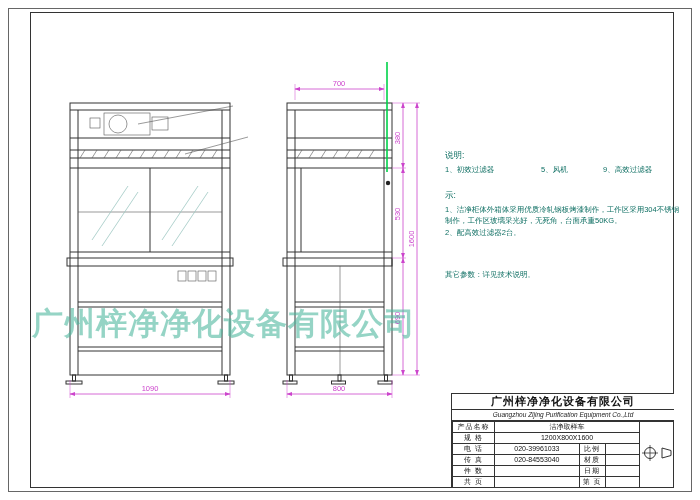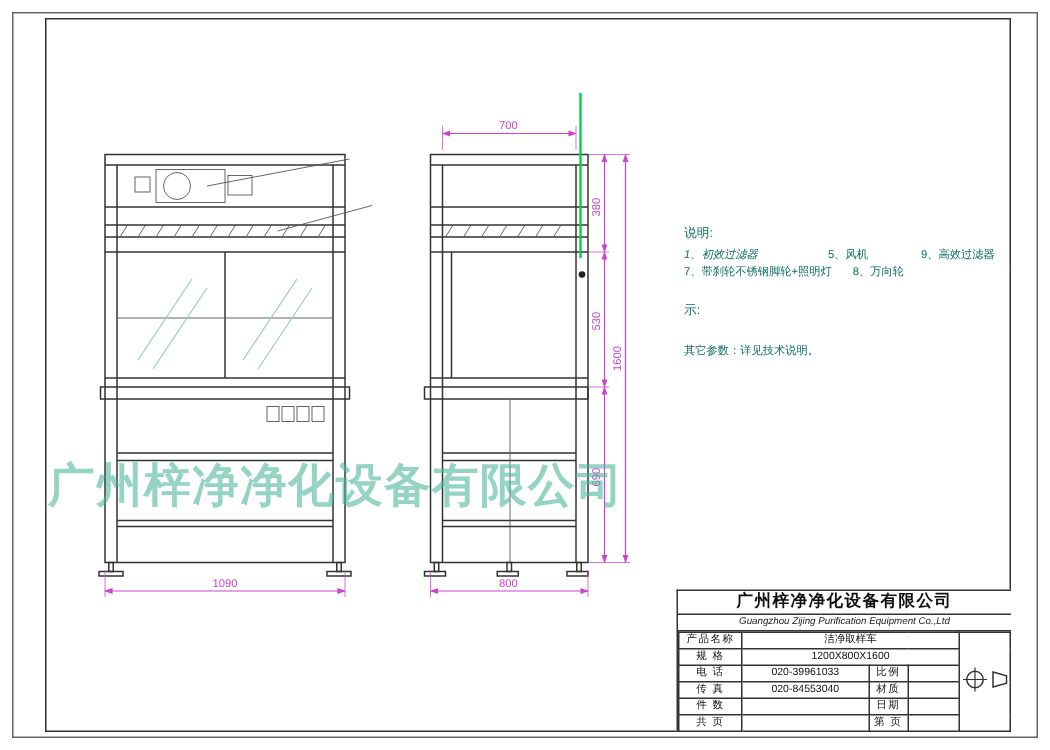--- a/index.html
+++ b/index.html
@@ -9,30 +9,30 @@
   .frame-inner{position:absolute;left:30px;top:12px;right:26px;bottom:12px;border:1.5px solid #333;}
   svg.cad{position:absolute;left:0;top:0;z-index:2;}
   .ln{stroke:#333;stroke-width:1;fill:none;}
   .thin{stroke:#555;stroke-width:.6;fill:none;}
   .glass{stroke:#9dc8c2;stroke-width:.8;fill:none;}
   .dim{stroke:#cc44cc;stroke-width:.8;fill:none;}
   .ext{stroke:#cc44cc;stroke-width:.5;fill:none;}
   .dimt{fill:#cc44cc;font-size:7.5px;text-anchor:middle;font-family:"Liberation Sans",sans-serif;}
   .watermark{position:absolute;left:32px;top:303px;z-index:4;font-size:31px;font-weight:bold;
              letter-spacing:1px;white-space:nowrap;color:rgba(73,181,155,.58);}
-  .notes{position:absolute;left:456px;top:149px;width:236px;z-index:3;color:#0d6e62;
+  .notes{position:absolute;left:445px;top:149px;width:236px;z-index:3;color:#0d6e62;
          font-size:7.5px;line-height:1.5;}
   .notes .hd{font-size:8.5px;margin-bottom:2px;}
   .lgrow{display:flex;}
-  .lgrow .c1{width:96px;font-style:italic;}
+  .lgrow .c1{width:96px;}
   .lgrow .c2{width:62px;}
   .lgrow .c1w{margin-right:14px;}
   .remarks{margin-top:14px;}
   .remark-item{margin-bottom:1px;}
-  .other{margin-top:15px;}
+  .other{margin-top:30px;}
   .titleblock{position:absolute;right:26px;bottom:12px;width:222px;background:#fff;z-index:5;
               border-left:1.5px solid #333;border-top:1.5px solid #333;}
   .tb-cn{height:15px;line-height:15px;text-align:center;font-weight:bold;font-size:11px;
          color:#111;border-bottom:1px solid #333;letter-spacing:1px;}
   .tb-en{height:10px;line-height:10px;text-align:center;font-style:italic;font-size:6.5px;
          color:#222;border-bottom:1px solid #333;}
   table.tb{border-collapse:collapse;width:100%;table-layout:fixed;}
   table.tb td{border:1px solid #333;font-size:7px;color:#111;height:10px;line-height:10px;
               padding:0 2px;white-space:nowrap;overflow:hidden;}
   td.lbl,td.lbl2{text-align:center;letter-spacing:1px;}
@@ -144,27 +144,25 @@
 
   <div class="watermark">广州梓净净化设备有限公司</div>
 
   <div class="notes">
     <div class="hd">说明:</div>
     <div class="lgrow">
       <span class="c1">1、初效过滤器</span>
       <span class="c2">5、风机</span>
       <span>9、高效过滤器</span>
     </div>
-    <div class="lgrow">
-      <span class="c1w">7、带刹轮不锈钢脚轮+照明灯</span>
-      <span>8、万向轮</span>
-    </div>
 
     <div class="remarks">
       <div class="hd">示:</div>
+      <div class="remark-item">1、洁净柜体外箱体采用优质冷轧钢板烤漆制作，工作区采用304不锈钢制作，工作区玻璃采光好，无死角，台面承重50KG。</div>
+      <div class="remark-item">2、配高效过滤器2台。</div>
     </div>
 
     <div class="other">其它参数：详见技术说明。</div>
   </div>
 
   <div class="titleblock">
     <div class="tb-cn">广州梓净净化设备有限公司</div>
     <div class="tb-en">Guangzhou Zijing Purification Equipment Co.,Ltd</div>
     <table class="tb">
       <colgroup>

